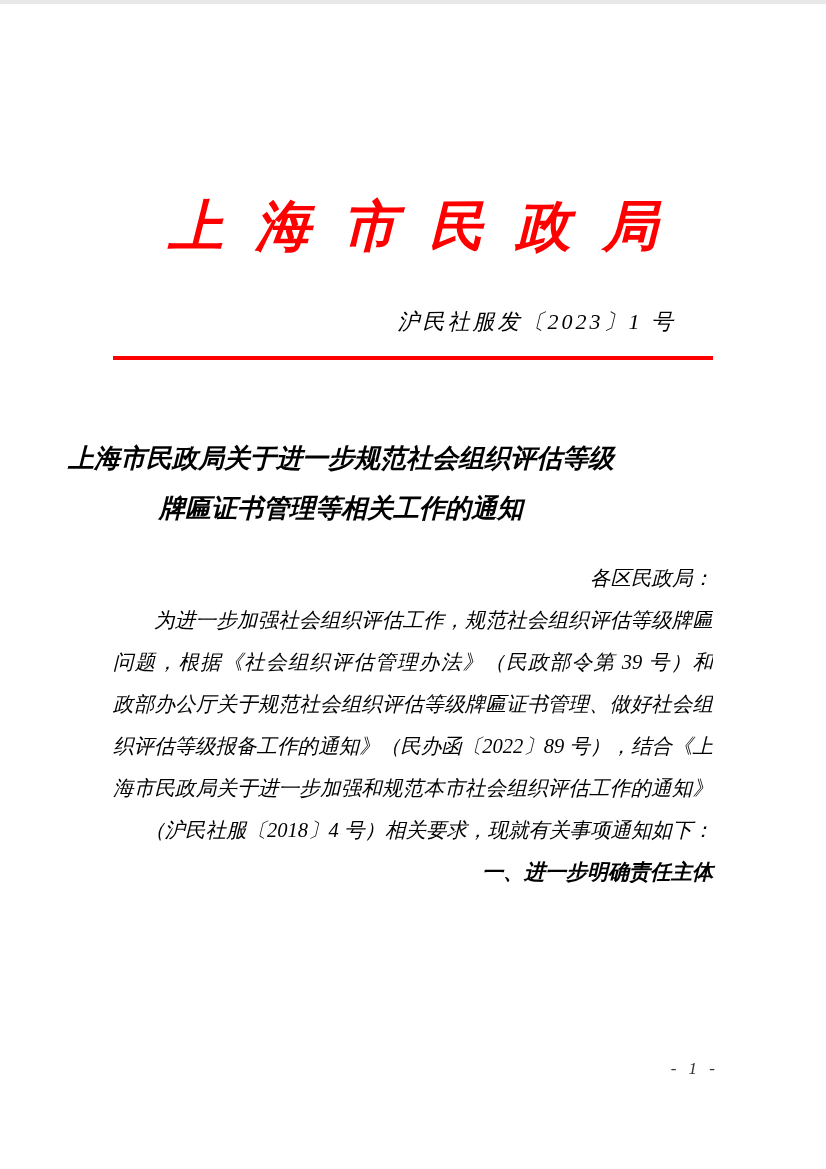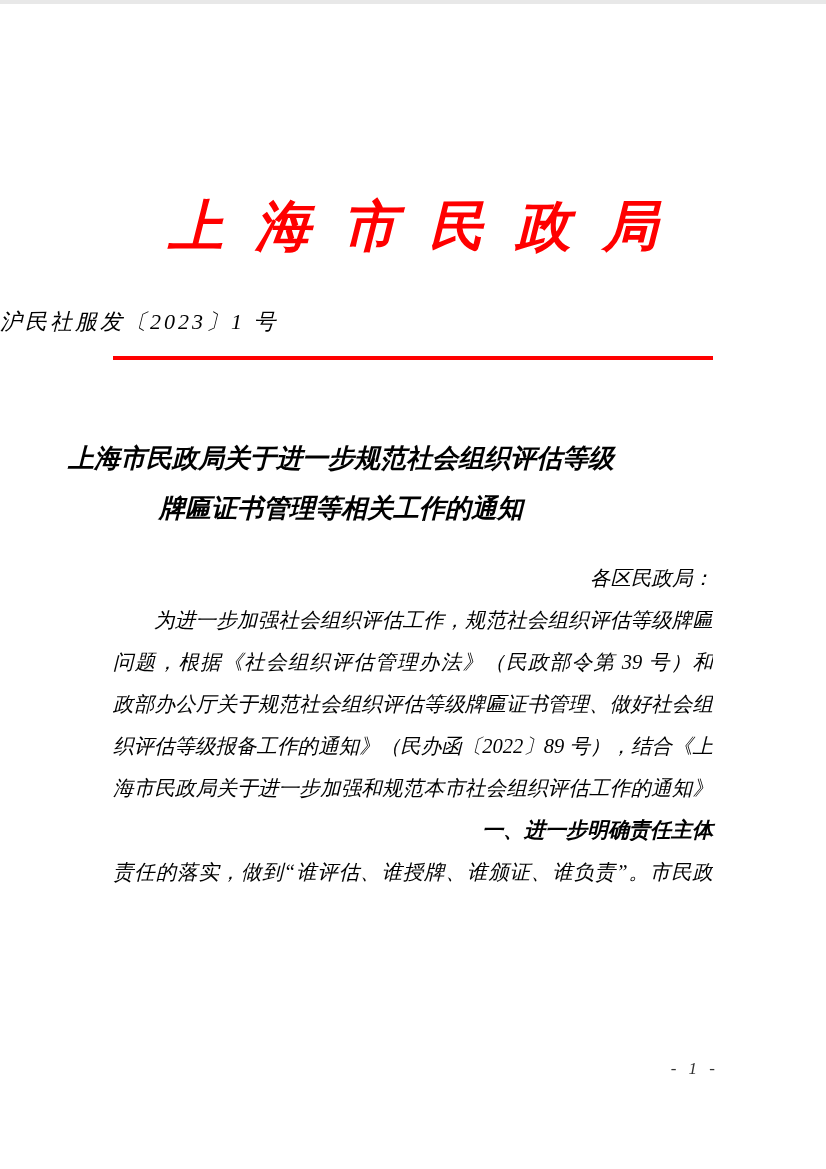--- a/index.html
+++ b/index.html
@@ -32,21 +32,21 @@
     letter-spacing: 0.58em;
     padding-left: 0.58em; 
     box-sizing: border-box;
     white-space: nowrap;
   }
   .doc-number {
     position: absolute;
     top: 303px;
     left: 0;
     width: 676px;
-    text-align: left;
+    text-align: right;
     font-size: 22px;
     line-height: 30px;
     letter-spacing: 3px;
     white-space: nowrap;
   }
   .red-line {
     position: absolute;
     top: 352px;
     left: 113px;
     width: 600px;
@@ -121,19 +121,19 @@
     <div>牌匾证书管理等相关工作的通知</div>
   </div>
 
   <div class="body-block">
       <div class="line plain">各区民政局：</div>
       <div class="line indent justify">为进一步加强社会组织评估工作，规范社会组织评估等级牌匾</div>
       <div class="line justify">问题，根据《社会组织评估管理办法》（民政部令第 39 号）和《民</div>
       <div class="line justify">政部办公厅关于规范社会组织评估等级牌匾证书管理、做好社会组</div>
       <div class="line justify">织评估等级报备工作的通知》（民办函〔2022〕89 号），结合《上</div>
       <div class="line justify">海市民政局关于进一步加强和规范本市社会组织评估工作的通知》</div>
+      <div class="line plain">（沪民社服〔2018〕4 号）相关要求，现就有关事项通知如下：</div>
       <div class="line heading indent">一、进一步明确责任主体</div>
-      <div class="line justify">责任的落实，做到“谁评估、谁授牌、谁颁证、谁负责”。市民政</div>
     </div>
 
   <div class="page-number">- 1 -</div>
 
 </div>
 
 </body></html>

